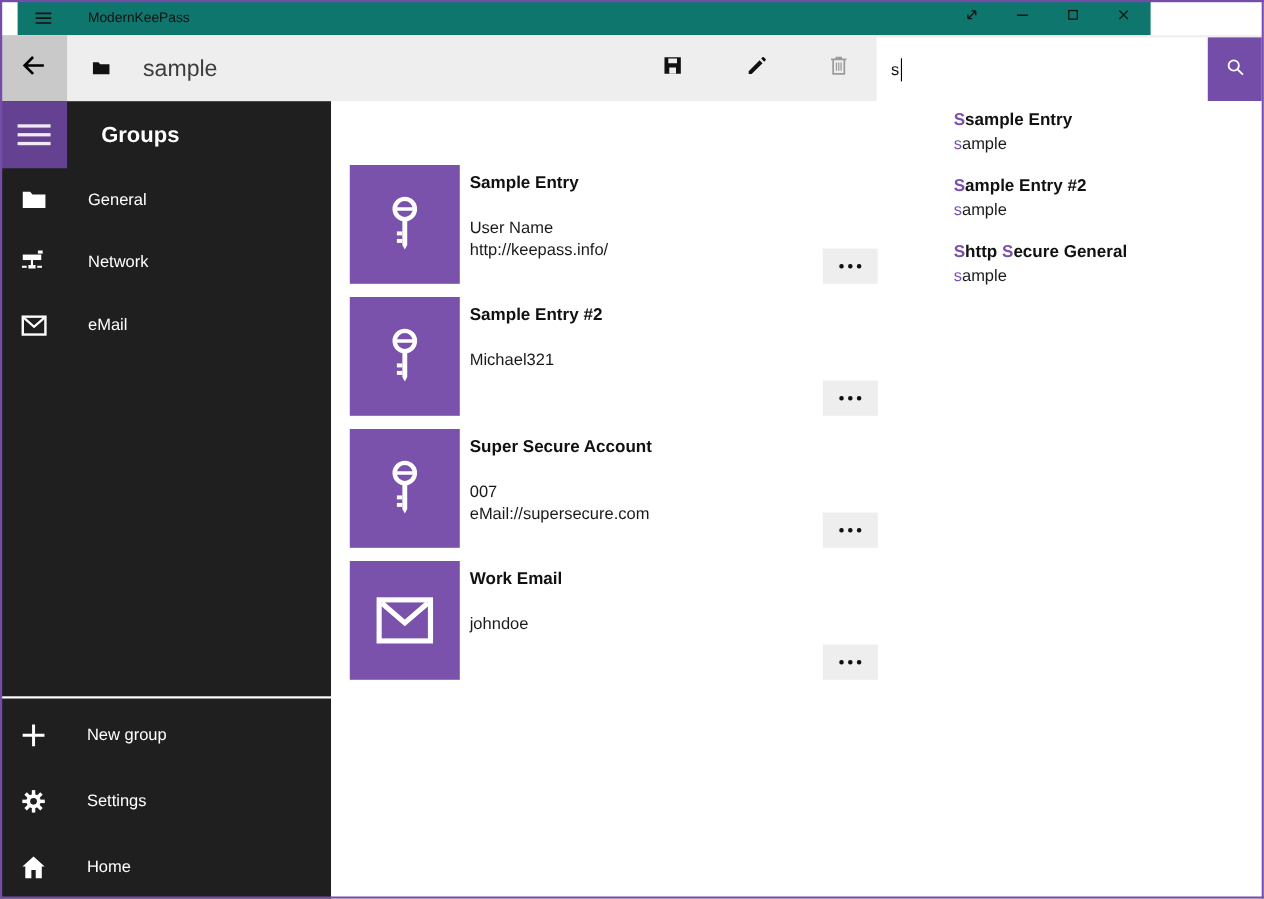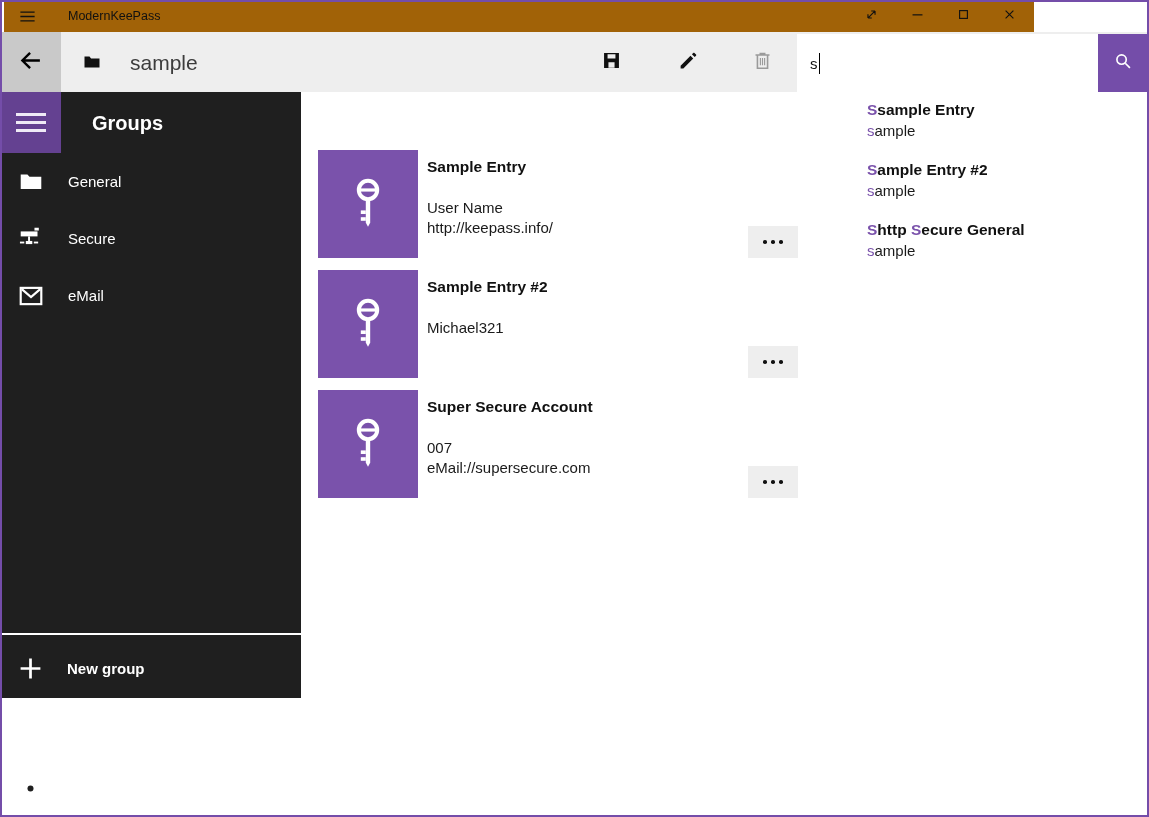--- a/index.html
+++ b/index.html
@@ -7,21 +7,21 @@
     --appbar-bg:#eeeeee; --back-btn-bg:#c9c9c9; --disabled-icon:#9a9a9a; --suggestion-highlight:#7a52ab;
   }
   *{box-sizing:border-box;margin:0;padding:0}
   body{background:#555;font-family:"Liberation Sans","DejaVu Sans",sans-serif;}
   .window{position:relative;width:1149px;height:817px;background:#fff;overflow:hidden;}
   .win-border{position:absolute;background:var(--accent);z-index:50;pointer-events:none}
   .wb-t{left:0;top:0;width:1149px;height:2px}.wb-b{left:0;top:815px;width:1149px;height:2px}
   .wb-l{left:0;top:0;width:2px;height:817px}.wb-r{left:1147px;top:0;width:2px;height:817px}
 
   
-  .titlebar{position:absolute;left:4px;top:0;width:1030px;height:32px;background:#a16207;color:#000}
+  .titlebar{position:absolute;left:16px;top:0;width:1030px;height:32px;background:#0f766e;color:#000}
   .tb-burger{position:absolute;left:14px;top:7px;width:19px;height:19px;color:#111}
   .tb-title{position:absolute;left:64px;top:0;height:32px;line-height:33px;font-size:12.5px;color:#111}
   .tb-controls{position:absolute;right:2px;top:1px;height:30px;display:flex}
   .tb-btn{width:46px;height:30px;display:flex;align-items:center;justify-content:center;color:#111}
   .tb-btn svg{width:17px;height:17px}
 
   
   .appbar{position:absolute;left:0;top:32px;width:1149px;height:60px;background:var(--appbar-bg)}
   .back-btn{position:absolute;left:0;top:0;width:61px;height:60px;background:var(--back-btn-bg);display:flex;align-items:center;justify-content:center;color:#000}
   .back-btn svg{width:25px;height:25px}
@@ -29,33 +29,33 @@
   .db-title{position:absolute;left:130px;top:0;height:60px;line-height:62px;font-size:21px;color:#3c3c3c}
   .ab-btn{position:absolute;top:0;width:46px;height:60px;display:flex;align-items:center;justify-content:center;color:#111}
   .ab-btn svg{width:21px;height:21px}
   .ab-save{left:588px}.ab-edit{left:665px}.ab-del{left:739px;color:var(--disabled-icon)}
   .search-field{position:absolute;left:797px;top:2px;width:301px;height:58px;background:#fff;display:flex;align-items:center;padding-left:13px;font-size:15px;color:#111}
   .caret{display:inline-block;width:1.5px;height:21px;background:#000;margin-left:1px}
   .search-btn{position:absolute;left:1098px;top:2px;width:49px;height:58px;background:var(--accent);display:flex;align-items:center;justify-content:center}
   .search-btn svg{width:20px;height:20px}
 
   
-  .sidebar{position:absolute;left:0;top:92px;width:301px;height:606px;background:var(--sidebar-bg);color:#fff}
+  .sidebar{position:absolute;left:0;top:92px;width:301px;height:725px;background:var(--sidebar-bg);color:#fff}
   .sb-burger{position:absolute;left:0;top:0;width:61px;height:61px;background:var(--accent-dark);display:flex;flex-direction:column;align-items:center;justify-content:center;gap:5px}
   .sb-burger i{display:block;width:30px;height:3.2px;background:#efeaf6}
   .sb-heading{position:absolute;left:92px;top:0;height:61px;line-height:62px;font-weight:bold;font-size:20px}
   .sb-list{position:absolute;left:0;top:61px;width:301px}
   .sb-row{height:57px;display:flex;align-items:center;padding-left:18px}
   .sb-row .ic{width:26px;height:26px;flex:0 0 26px;color:#fff}
-  .sb-row .lbl{margin-left:24px;font-size:15px;color:#fff}
+  .sb-row .lbl{margin-left:36px;font-size:15px;color:#fff}
   .sb-sep{position:absolute;left:0;top:541px;width:301px;height:2px;background:#fff}
   .sb-actions{position:absolute;left:0;top:546px;width:301px}
   .sb-actions .sb-row{height:60px}
   .sb-actions .ic{width:25px;height:25px;flex-basis:25px}
-  .sb-actions .lbl{font-weight:bold}
+  .sb-actions .lbl{font-weight:normal}
 
   
   .main{position:absolute;left:301px;top:92px;width:848px;height:725px;background:#fff}
   .entry{position:absolute;left:17px;width:790px;height:108px}
   .tile{position:absolute;left:0;top:0;width:100px;height:108px;background:var(--tile);display:flex;align-items:center;justify-content:center}
   .tile svg{color:#fff}
   .tile .key{width:48px;height:56px}
   .tile .mailbig{width:56px;height:48px}
   .e-title{position:absolute;left:109px;top:8px;font-size:15.5px;font-weight:bold;color:#111;white-space:nowrap}
   .e-user{position:absolute;left:109px;top:49px;font-size:15px;color:#1a1a1a;white-space:nowrap}
@@ -165,59 +165,59 @@
       </div>
       <div class="sb-row">
         <span class="ic"><svg viewBox="0 0 24 24" fill="currentColor">
               <rect x="2.5" y="5" width="15.5" height="4.6"></rect>
               <rect x="15.2" y="1.6" width="4" height="2.6"></rect>
               <rect x="9.3" y="9.6" width="1.8" height="4.2"></rect>
               <rect x="7.2" y="13.8" width="6" height="2.9"></rect>
               <rect x="1.8" y="14.4" width="4" height="1.7"></rect>
               <rect x="14.6" y="14.4" width="4" height="1.7"></rect>
             </svg></span>
-        <span class="lbl">Secure</span>
+        <span class="lbl">Network</span>
       </div>
       <div class="sb-row">
         <span class="ic"><svg viewBox="0 0 24 24" fill="none" stroke="currentColor" stroke-width="2">
               <rect x="2.5" y="4.5" width="19" height="15"></rect>
               <path d="M3.5 5.6 12 13l8.5-7.4"></path>
             </svg></span>
         <span class="lbl">eMail</span>
       </div>
     </div>
 
     <div class="sb-sep"></div>
 
     <div class="sb-actions">
       <div class="sb-row">
         <span class="ic"><svg viewBox="0 0 24 24" fill="none" stroke="currentColor" stroke-width="2.6">
               <path d="M12 2.5v19M2.5 12h19"></path>
             </svg></span>
         <span class="lbl">New group</span>
-      </div>
-      <div class="sb-row">
-        <span class="ic"><svg viewBox="0 0 24 24" fill="currentColor">
-              <path fill-rule="evenodd" d="M12 2.6 2.3 11.2h2.5V21.5h14.4V11.2h2.5L12 2.6zM10.1 14.3h3.8v7.2h-3.8z"></path>
-            </svg></span>
-        <span class="lbl">Home</span>
       </div>
       <div class="sb-row">
         <span class="ic"><svg viewBox="0 0 24 24">
               <g fill="currentColor">
                 <rect x="10.5" y="2.2" width="3" height="19.6"></rect>
                 <rect x="10.5" y="2.2" width="3" height="19.6" transform="rotate(45 12 12)"></rect>
                 <rect x="10.5" y="2.2" width="3" height="19.6" transform="rotate(90 12 12)"></rect>
                 <rect x="10.5" y="2.2" width="3" height="19.6" transform="rotate(135 12 12)"></rect>
                 <circle cx="12" cy="12" r="6.2"></circle>
               </g>
               <circle cx="12" cy="12" r="2.9" fill="#1f1f1f"></circle>
             </svg></span>
         <span class="lbl">Settings</span>
       </div>
+      <div class="sb-row">
+        <span class="ic"><svg viewBox="0 0 24 24" fill="currentColor">
+              <path fill-rule="evenodd" d="M12 2.6 2.3 11.2h2.5V21.5h14.4V11.2h2.5L12 2.6zM10.1 14.3h3.8v7.2h-3.8z"></path>
+            </svg></span>
+        <span class="lbl">Home</span>
+      </div>
     </div>
   </div>
 
   <div class="main">
 
     <div class="entry" style="top:58px">
       <div class="tile">
         <svg class="key" viewBox="0 0 24 28">
             <circle cx="12" cy="7" r="4.6" fill="none" stroke="#fff" stroke-width="2"></circle>
             <path d="M7.4 7h9.2" stroke="#fff" stroke-width="1.6"></path>
@@ -268,20 +268,36 @@
       <div class="e-title">Super Secure Account</div>
       <div class="e-user">007</div>
       <div class="e-url">eMail://supersecure.com</div>
       <div class="more">
           <i></i>
           <i></i>
           <i></i>
         </div>
     </div>
 
+    <div class="entry" style="top:418px">
+      <div class="tile">
+        <svg class="mailbig" viewBox="0 0 24 20" fill="none" stroke="#fff" stroke-width="2">
+            <rect x="2" y="2" width="20" height="16"></rect>
+            <path d="M3 3.2 12 11l9-7.8"></path>
+          </svg>
+      </div>
+      <div class="e-title">Work Email</div>
+      <div class="e-user">johndoe</div>
+      <div class="e-url"></div>
+      <div class="more">
+          <i></i>
+          <i></i>
+          <i></i>
+        </div>
+    </div>
 
     <div class="flyout">
       <div class="sug" style="top:8px">
         <div class="sug-title"><span class="hl">S</span><span>sample Entry</span></div>
         <div class="sug-sub"><span class="hl">s</span><span>ample</span></div>
       </div>
       <div class="sug" style="top:68px">
         <div class="sug-title"><span class="hl">S</span><span>ample Entry #2</span></div>
         <div class="sug-sub"><span class="hl">s</span><span>ample</span></div>
       </div>

